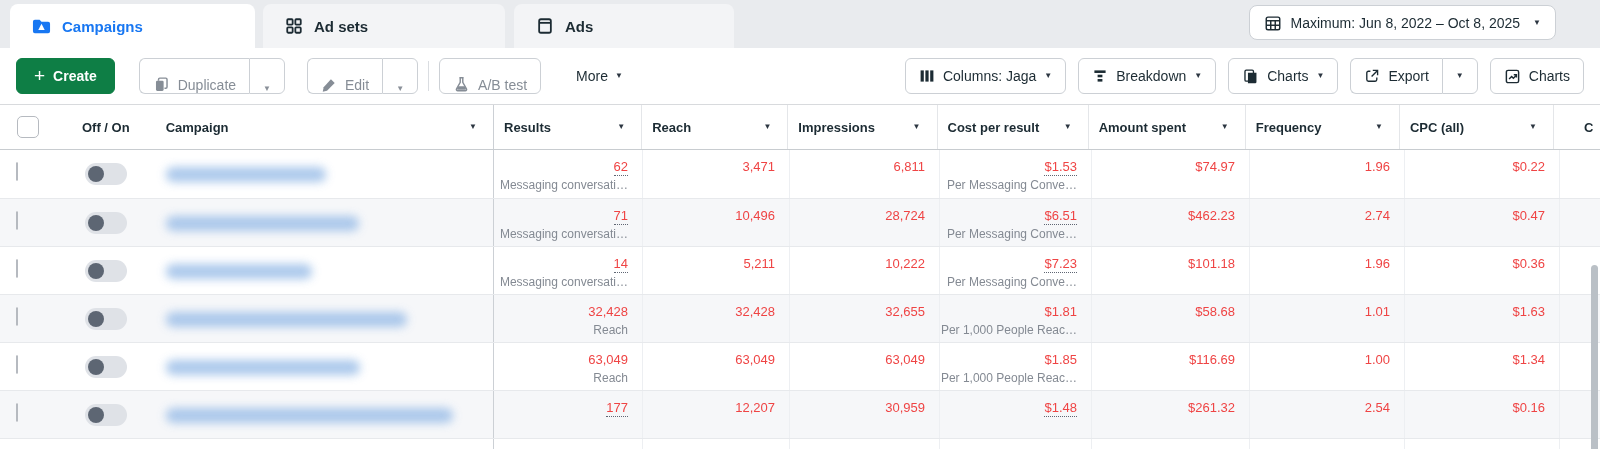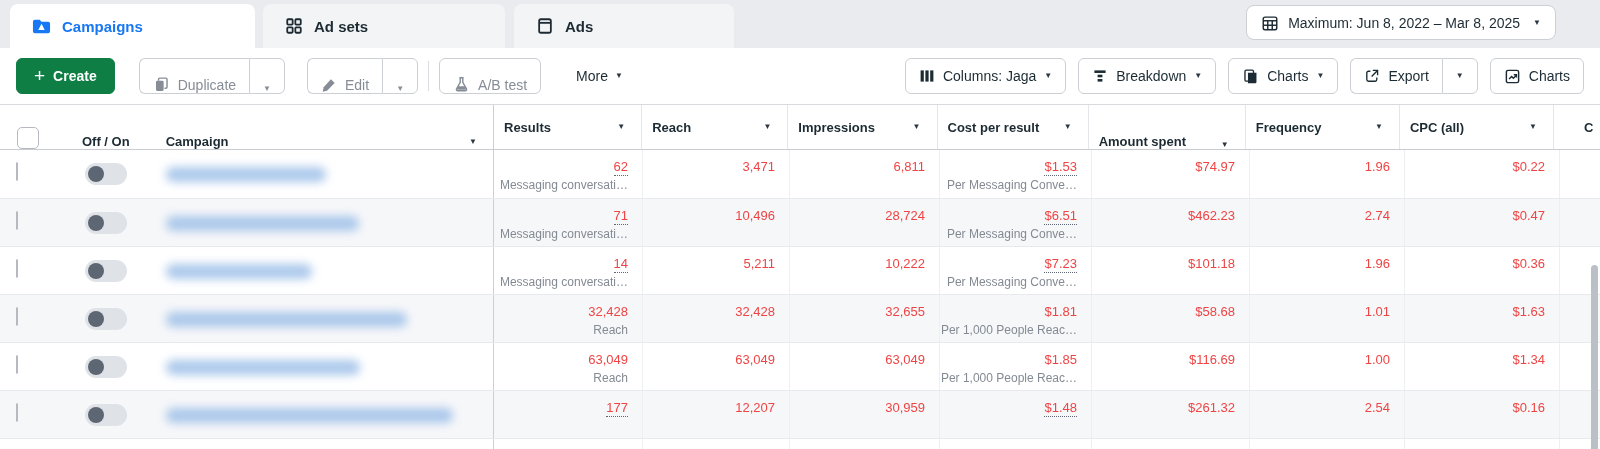--- a/index.html
+++ b/index.html
@@ -33,31 +33,31 @@
   .split .btn.arrow { border-radius:0 6px 6px 0; padding:0 13px; border-left:1px solid #ccd0d5; }
   .btn.borderless { border:none; font-weight:400; gap:7px; }
   .vsep { width:1px; height:30px; background:#dadde1; margin:0 10px; }
   .sp24 { width:24px; } .sp22 { width:22px; }
   .toolbar .right { margin-left:auto; display:flex; align-items:center; gap:12px;padding-left:9px; }
   .plus { font-size:19px; font-weight:400; line-height:1; margin-top:-2px; }
 
   
   .table { position:relative; background:#fff; border-top:1px solid #d8dadd; }
   .thead { display:flex; height:45px; background:#fff; border-bottom:1px solid #c8ccd0; font-size:13px; font-weight:700; position:relative; z-index:3; }
-  .thead .pane { display:flex; width:494px; background:#fff; border-right:1px solid #ccd0d5;align-items:flex-end; }
+  .thead .pane { display:flex; width:494px; background:#fff; border-right:1px solid #ccd0d5; }
   .hcell { display:flex; align-items:center; }
   .h-cb { width:57px; justify-content:center; }
   .h-offon { width:98px; justify-content:center; }
   .h-campaign { width:339px; justify-content:space-between; padding:0 16px 0 11px; }
   .mhead { justify-content:space-between; padding:0 16px 0 10px; border-right:1px solid #e4e6e9; }
   .mhead.noborder { border-right:none; }
   .h-extra { padding-left:30px; }
 
   .w-results{width:149px;} .w-reach{width:147px;} .w-impr{width:150px;}
-  .w-cost{width:152px;} .w-spent{width:158px;align-items:flex-end;} .w-freq{width:155px;}
+  .w-cost{width:152px;} .w-spent{width:158px;} .w-freq{width:155px;}
   .w-cpc{width:155px;gap:41px;} .w-extra{width:40px;}
 
   .row { display:flex; height:48px; background:#fff; border-top:1px solid #e7e9ec; position:relative; }
   .row:first-child { border-top:none; }
   .row.alt { background:#f6f7f9; }
   .row .pane { display:flex; width:494px; background:inherit; border-right:1px solid #ccd0d5; position:relative; z-index:2; }
   .c-cb { width:57px; padding:13px 0 0 16px; }
   .c-toggle { width:98px; display:flex; justify-content:center; padding-top:13px; }
   .c-campaign { width:339px; padding:17px 0 0 11px; }
 
@@ -118,21 +118,21 @@
     <div class="datebtn">
       <span class="icon">
         <svg width="18" height="18" viewBox="0 0 20 20" fill="none" stroke="#1c2b33" stroke-width="1.6">
             <rect x="2.5" y="3.5" width="15" height="14" rx="2"></rect>
             <line x1="2.5" y1="7.5" x2="17.5" y2="7.5"></line>
             <line x1="7.5" y1="7.5" x2="7.5" y2="17.5"></line>
             <line x1="12.5" y1="7.5" x2="12.5" y2="17.5"></line>
             <line x1="2.5" y1="12.5" x2="17.5" y2="12.5"></line>
           </svg>
       </span>
-      <span>Maximum: Jun 8, 2022 – Mar 8, 2025</span>
+      <span>Maximum: Jun 8, 2022 – Oct 8, 2025</span>
       <span class="caret">▼</span>
     </div>
   </div>
 
   <div class="toolbar">
     <button class="btn green">
       <span class="plus">+</span>
       <span>Create</span>
     </button>
     <div class="sp24"></div>

